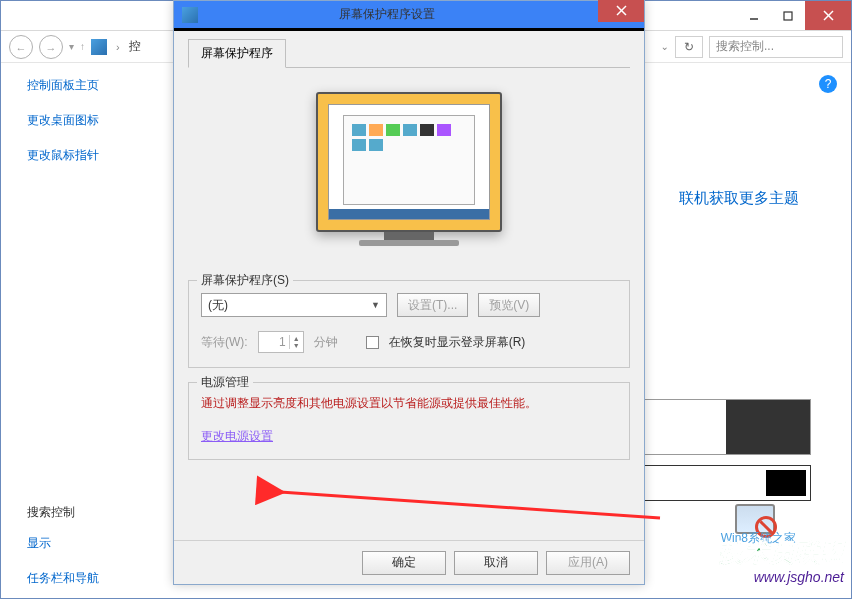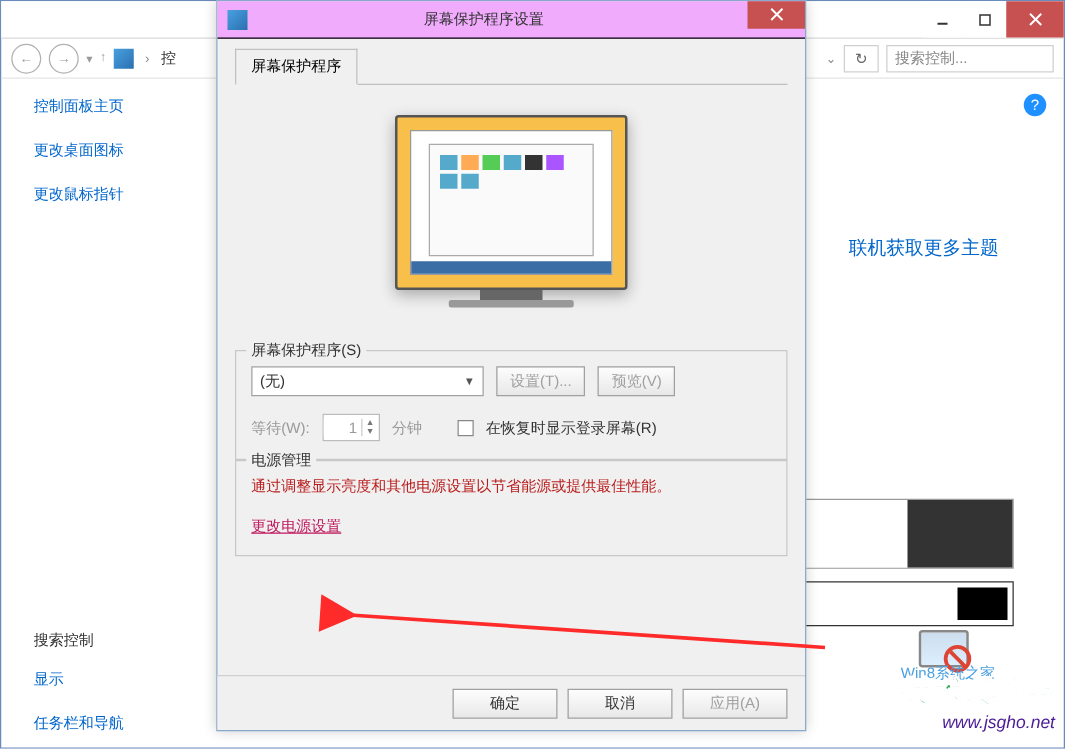--- a/index.html
+++ b/index.html
@@ -36,21 +36,21 @@
 .theme-thumb2 .bar { background:#000; flex:1; margin:4px 4px 4px 40px;}
 .theme-thumb2 .barlight { background:#fff; flex:1; margin:4px 40px 4px 4px;}
 
 .bl-icon { position: absolute; right: 68px; bottom: 44px; width: 56px; height: 50px; }
 .bl-icon .scr { width:40px;height:30px;border:2px solid #888;border-radius:3px;background:linear-gradient(#cde,#def);margin:auto;}
 .bl-icon .no { position:absolute;right:6px;bottom:16px;width:22px;height:22px;border:3px solid #d43;border-radius:50%;}
 .bl-icon .no::after{content:"";position:absolute;width:100%;height:3px;background:#d43;top:50%;left:0;transform:translateY(-50%) rotate(45deg);}
 
 
 .dialog { position: absolute; left: 173px; top: 0; width: 472px; height: 585px; background: #f0f0f0; border: 1px solid #8aa8cc; box-shadow: 0 0 10px rgba(0,0,0,0.2); }
-.dialog-titlebar { height: 30px; background: #f0abfc; display: flex; align-items: center; border-bottom: 1px solid #000000; }
+.dialog-titlebar { height: 30px; background: #3b82f6; display: flex; align-items: center; border-bottom: 3px solid #000000; }
 .dialog-titlebar .icon { width: 16px; height: 16px; margin: 0 8px; background: linear-gradient(135deg,#4aa0e0,#2a70b0); }
 .dialog-titlebar .title { flex: 1; text-align: center; font-size: 12px; color: #333; padding-right: 30px; }
 .dialog-titlebar .close { width: 46px; height: 22px; margin-top:-8px; background: #c75050; display: flex; align-items: center; justify-content: center; }
 .dialog-body { padding: 8px 14px; }
 .tab-row { display: flex; border-bottom: 1px solid #c0c0c0; }
 .tab { padding: 5px 12px; font-size: 12px; border: 1px solid #c0c0c0; border-bottom: 1px solid #f0f0f0; background: #f0f0f0; margin-bottom: -1px; }
 .preview-area { display: flex; justify-content: center; padding: 24px 0 34px; }
 .monitor { width: 186px; }
 .monitor-screen { width: 186px; height: 140px; border: 2px solid #555; border-radius: 3px; background: #f8c04a; padding: 10px; box-shadow: 0 4px 12px rgba(0,0,0,0.3); }
 .monitor-stand { width: 50px; height: 8px; background: #666; margin: 0 auto; }
@@ -58,34 +58,34 @@
 .desktop-sim { width: 100%; height: 100%; background: #fff; border: 1px solid #999; padding: 6px; position: relative; }
 .desktop-sim .tb { position:absolute;bottom:0;left:0;right:0;height:10px;background:#3a6ea5;}
 .desktop-sim .win { position:absolute;top:10px;left:14px;right:14px;bottom:14px;border:1px solid #aaa;background:#fafafa;}
 .desktop-sim .win .icons { display:flex;flex-wrap:wrap;gap:3px;padding:8px;}
 .desktop-sim .win .ic { width:14px;height:12px;background:#5ac; }
 .desktop-sim .win .ic:nth-child(2){background:#fa5;}
 .desktop-sim .win .ic:nth-child(3){background:#5c5;}
 .desktop-sim .win .ic:nth-child(5){background:#333;}
 .desktop-sim .win .ic:nth-child(6){background:#a5f;}
 
-.group { border: 1px solid #c8c8c8; padding: 12px 12px 14px; position: relative; }
+.group { border: 1px solid #c8c8c8; margin-bottom: 14px; padding: 12px 12px 14px; position: relative; }
 .group-label { position: absolute; top: -9px; left: 8px; background: #f0f0f0; padding: 0 4px; font-size: 12px; color: #333; }
 .row { display: flex; align-items: center; gap: 10px; font-size: 12px; color: #333; }
 .combo { width: 186px; height: 24px; border: 1px solid #a0a0a0; background: #fff; font-size: 12px; padding: 0 6px; display:flex;align-items:center;justify-content:space-between; }
 .combo .caret { font-size: 9px; color: #555; }
 .btn { height: 24px; padding: 0 10px; border: 1px solid #a0a0a0; background: linear-gradient(#fdfdfd,#e8e8e8); font-size: 12px; color: #666; display:flex;align-items:center; }
 .btn.disabled { color: #a0a0a0; }
 .row2 { margin-top: 14px; color: #999; }
 .spinner { width: 46px; height: 22px; border: 1px solid #bbb; background: #fff; display: flex; align-items: center; font-size: 12px; }
 .spinner input { width: 30px; border: none; text-align: right; font-size: 12px; padding: 0 3px; color:#999;}
 .spinner .arrows { width: 14px; font-size: 7px; line-height: 7px; color: #777; text-align:center; border-left:1px solid #ccc;}
 .chk { width: 13px; height: 13px; border: 1px solid #888; background: #fff; display:inline-block; vertical-align:middle;}
 .power-desc { font-size: 12px; color: #b91c1c; margin-bottom: 14px; }
-.power-link { font-size: 12px; color: #be185d; text-decoration: underline; }
+.power-link { font-size: 12px; color: #8b5cf6; text-decoration: underline; }
 
 .dialog-buttons { position: absolute; left: 0; right: 0; bottom: 0; height: 44px; border-top: 1px solid #d0d0d0; background: #f0f0f0; display: flex; justify-content: flex-end; align-items: center; gap: 8px; padding: 0 14px; }
 .dialog-buttons .btn { width: 84px; justify-content: center; color: #333; }
 .dialog-buttons .btn.disabled { color: #a0a0a0; }
 
 
 .arrow-overlay { position: absolute; left: 240px; top: 470px; pointer-events: none; }
 .watermark { position: absolute; right: 8px; bottom: 14px; text-align: right; font-style: italic; pointer-events:none; }
 .watermark .l1 { font-size: 24px; font-weight: bold; color: #2aa54f; -webkit-text-stroke: 1px #fff; letter-spacing:1px;}
 .watermark .l2 { font-size: 14px; color: #4c1d95; }

